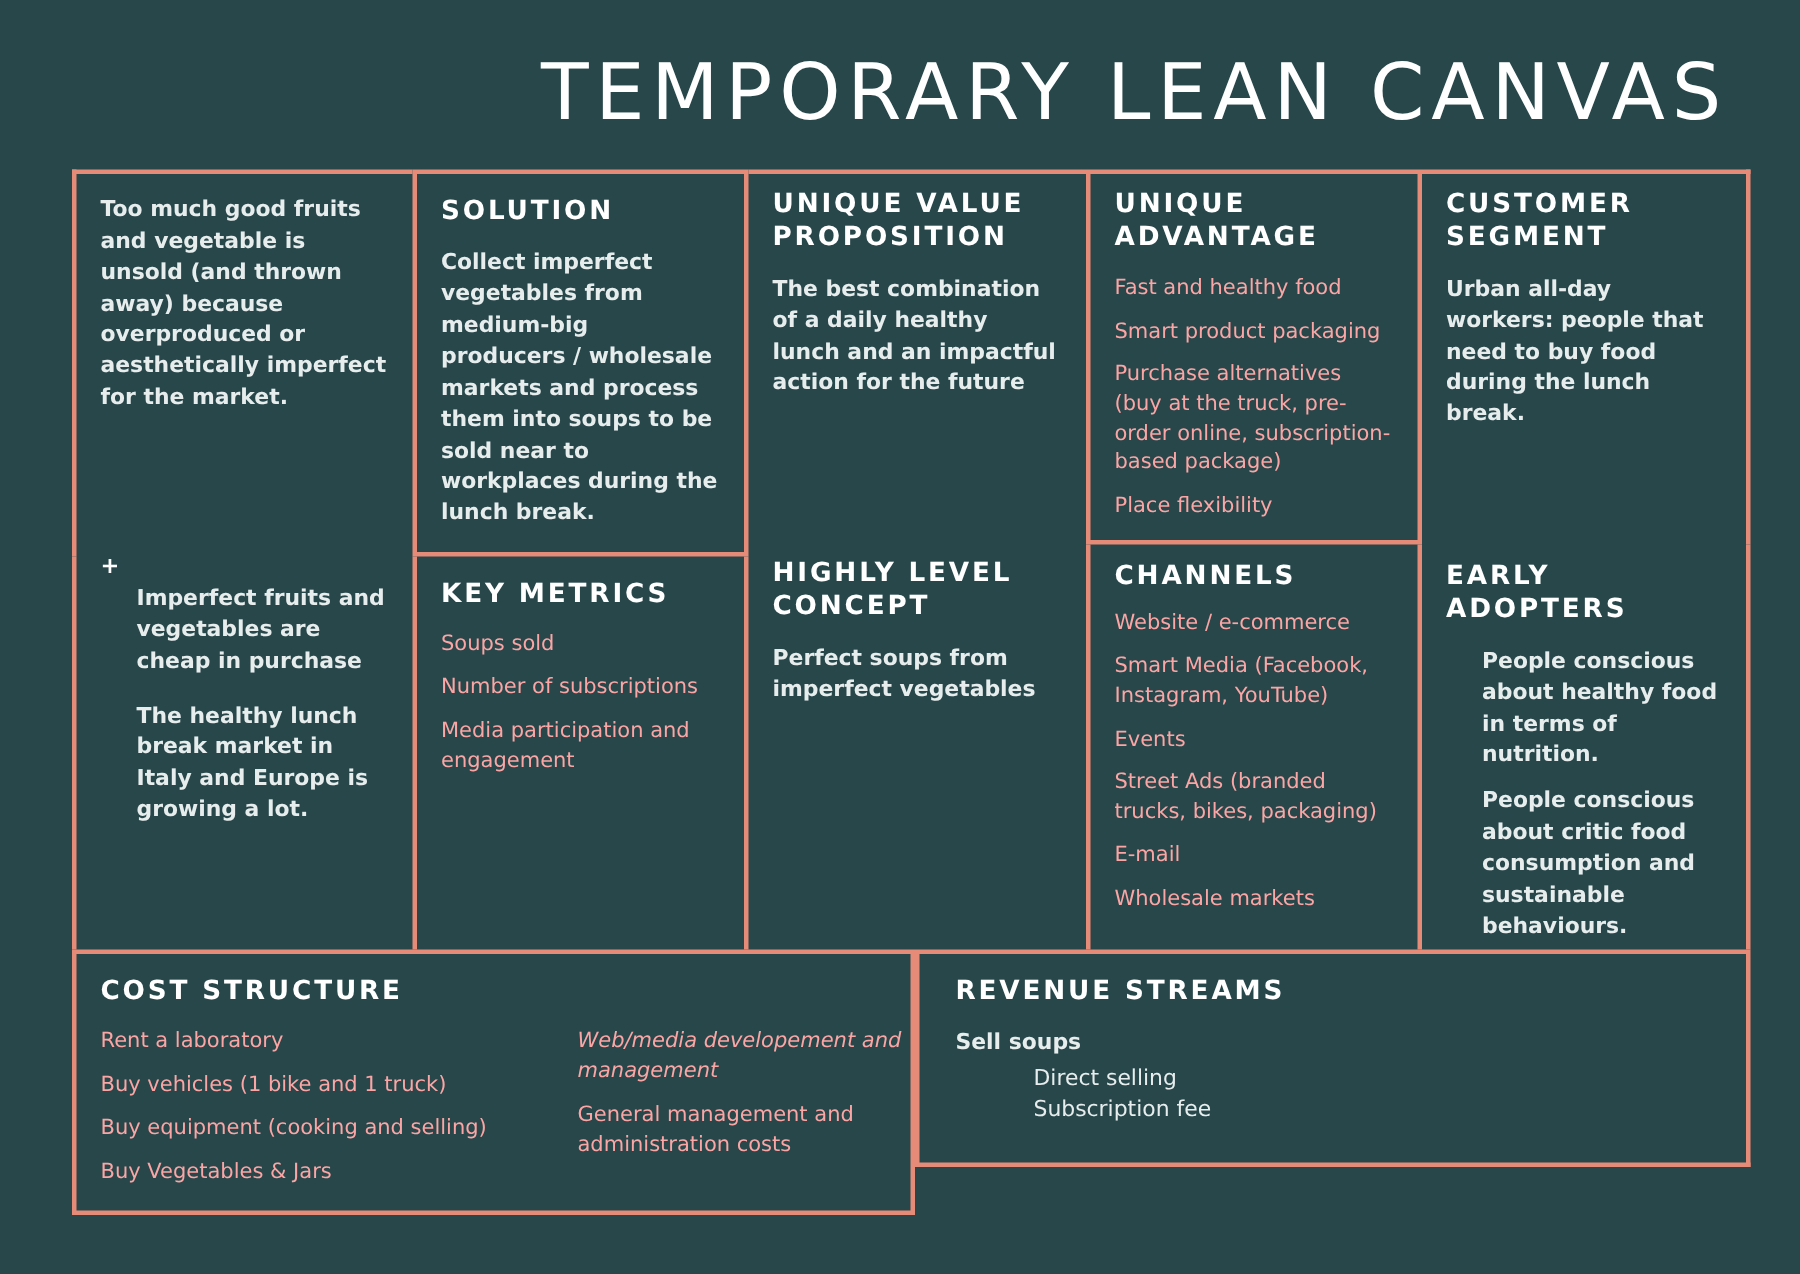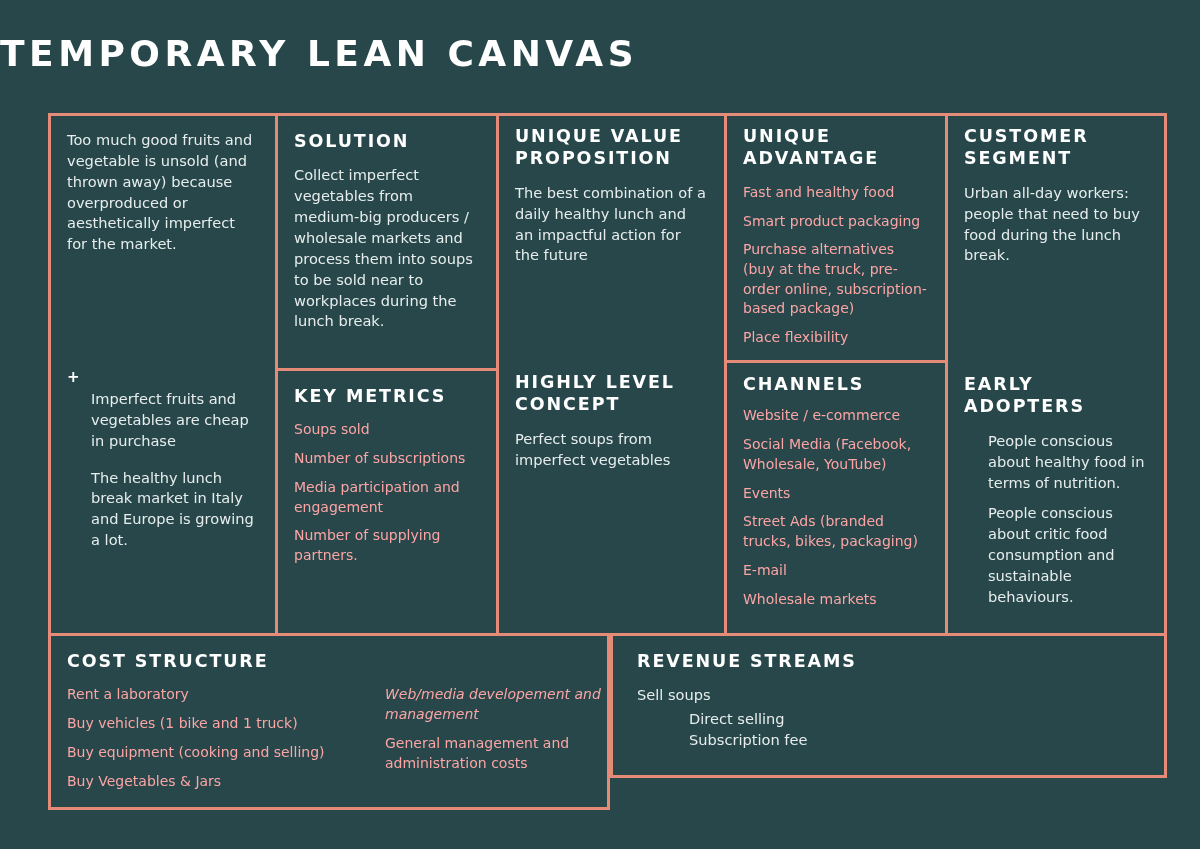--- a/index.html
+++ b/index.html
@@ -18,23 +18,24 @@
     height: 849px;
     background: #27474a;
   }
 
   
   .canvas-title {
     position: absolute;
     left: 0;
     top: 36px;
     width: 1152px;
+    text-align: right;
     color: #ffffff;
-    font-size: 36px;
-    font-weight: 700;
+    font-size: 52px;
+    font-weight: 400;
     letter-spacing: 4.5px;
     line-height: 1;
     font-family: "DejaVu Sans", "Liberation Sans", sans-serif;
   }
 
   
   .grid-frame {
     position: absolute;
     left: 48px;
     top: 113px;
@@ -68,21 +69,21 @@
     font-size: 15px;
     font-weight: 700;
     line-height: 0.6;
     margin-bottom: 7px;
   }
 
   .body-text {
     color: #e7eded;
     font-size: 14.6px;
     line-height: 1.43;
-    font-weight: 400;
+    font-weight: 700;
   }
 
   .item-list { list-style: none; }
   .item-list li {
     color: #fca5a5;
     font-size: 14px;
     line-height: 1.41;
     font-weight: 400;
     margin-bottom: 9px;
   }
@@ -136,21 +137,20 @@
       <div class="h-title">SOLUTION</div>
       <div class="body-text">Collect imperfect vegetables from medium-big producers / wholesale markets and process them into soups to be sold near to workplaces during the lunch break.</div>
     </div>
 
     <div class="cell bd" style="left:227px; top:258px; width:224px; height:262px; border-left-width:3px; border-right-width:3px;">
       <div class="h-title">KEY METRICS</div>
       <ul class="item-list">
         <li>Soups sold</li>
         <li>Number of subscriptions</li>
         <li>Media participation and engagement</li>
-        <li>Number of supplying partners.</li>
       </ul>
     </div>
 
     <div class="cell bd" style="left:451px; top:0px; width:225px; height:250px; border-top-width:3px; padding-top:9px;">
       <div class="h-title">UNIQUE VALUE
 PROPOSITION</div>
       <div class="body-text">The best combination of a  daily healthy lunch and an impactful action for the future</div>
     </div>
 
     <div class="cell" style="left:451px; top:250px; width:225px; height:270px; padding-top:8px;">
@@ -167,21 +167,21 @@
         <li>Smart product packaging</li>
         <li>Purchase alternatives (buy at the truck, pre-order online, subscription-based package)</li>
         <li>Place flexibility</li>
       </ul>
     </div>
 
     <div class="cell bd" style="left:676px; top:250px; width:224px; height:270px; border-left-width:3px; border-right-width:3px; padding-top:10px;">
       <div class="h-title tight">CHANNELS</div>
       <ul class="item-list">
         <li>Website / e-commerce</li>
-        <li>Social Media (Facebook, Wholesale, YouTube)</li>
+        <li>Smart Media (Facebook, Instagram, YouTube)</li>
         <li>Events</li>
         <li>Street Ads (branded trucks, bikes, packaging)</li>
         <li>E-mail</li>
         <li>Wholesale markets</li>
       </ul>
     </div>
 
     <div class="cell bd" style="left:900px; top:0px; width:219px; height:250px; border-right-width:3px; border-top-width:3px; padding-top:9px;">
       <div class="h-title">CUSTOMER
 SEGMENT</div>

